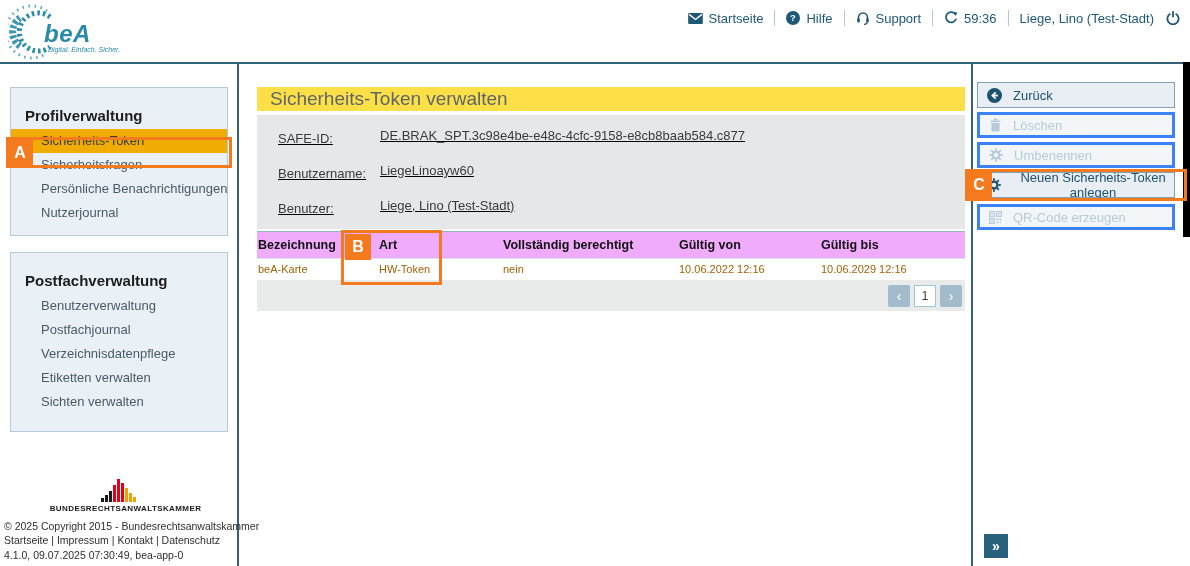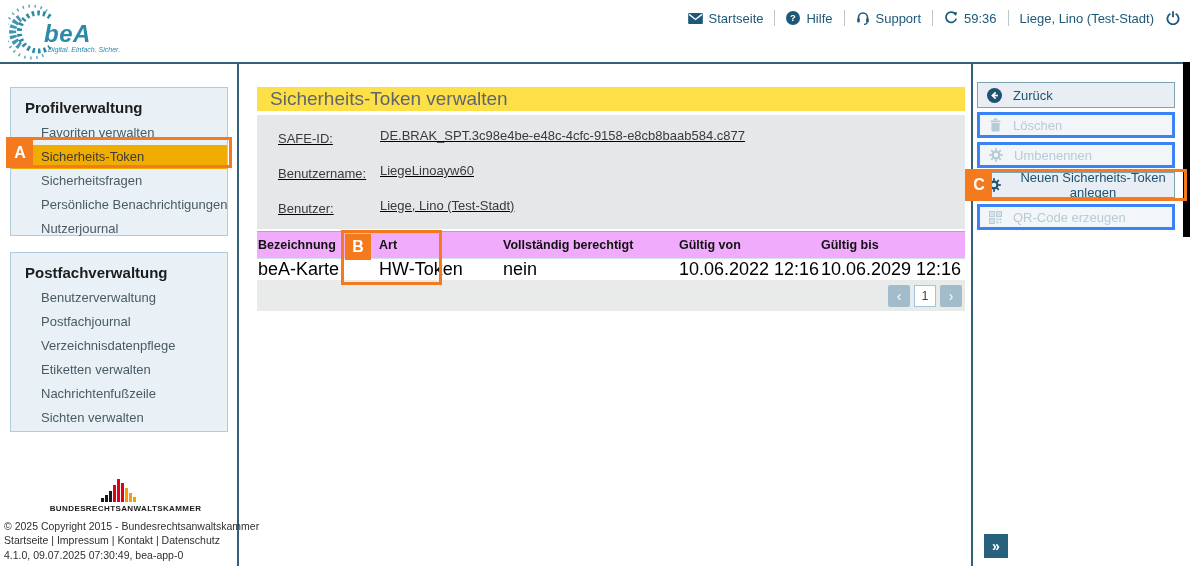--- a/index.html
+++ b/index.html
@@ -21,21 +21,21 @@
 
   
   .vline-left  { position:absolute; top:64px; bottom:0; left:237px; width:2px; background:#33607a; }
   .vline-right { position:absolute; top:64px; bottom:0; left:971px; width:2px; background:#33607a; }
   .black-strip { position:absolute; top:62px; left:1183px; width:7px; height:175px; background:#000; }
 
   .content { position:absolute; top:64px; left:0; right:0; bottom:0; }
 
   
   .left-col { position:absolute; top:0; left:0; width:237px; bottom:0; }
-  .panel { position:absolute; left:10px; width:218px; background:#e9f1f7; border:1px solid #b3cbd8; padding:8px 0 4px 0; }
+  .panel { position:absolute; left:10px; width:218px; background:#e9f1f7; border:1px solid #b3cbd8; padding:16px 0 4px 0; }
   .panel-profile { top:23px; height:149px; }
   .panel-mailbox { top:188px; height:180px; }
   .panel h2 { font-size:15px; font-weight:bold; color:#1d1d1d; margin:2px 0 3px 14px; line-height:20px; }
   .side-item { height:24px; line-height:24px; padding-left:30px; font-size:13px; color:#4a5a63; cursor:pointer; white-space:nowrap; overflow:hidden; }
   .side-item.active { background:#f0ac00; color:#3b3b3b; }
 
   
   .left-footer { position:absolute; left:0; bottom:4px; width:237px; }
   .brak-logo { display:flex; align-items:flex-end; justify-content:center; gap:1px; height:24px; margin-bottom:2px; }
   .brak-logo span { width:3px; display:inline-block; }
@@ -49,21 +49,21 @@
   .info-box { position:absolute; top:51px; left:18px; width:708px; height:114px; background:#e6e7e8; padding:13px 0 0 21px;text-decoration:underline; }
   .info-row { display:flex; margin-bottom:13px; font-size:13px; color:#3a3a3a; }
   .info-label { width:102px; line-height:22px; }
   .info-value { line-height:16px; }
 
   .table-block { position:absolute; top:167px; left:18px; width:708px; border-top:1px solid #8fb6c6; }
   table { width:708px; border-collapse:collapse; table-layout:fixed; }
   thead tr { background:#f0abfc; height:26px; }
   th { text-align:left; font-size:12.5px; font-weight:bold; color:#111; padding-left:1px; border-bottom:1px solid #d4e2e9; }
   tbody tr { background:#fff; height:22px; cursor:pointer; }
-  td { font-size:18px; color:#000000; padding-left:1px;margin-left:33px; }
+  td { font-size:11px; color:#a16207; padding-left:1px;margin-left:33px; }
   .table-footer { height:31px; background:#e9eaea; display:flex; align-items:center; justify-content:flex-end; padding-right:3px; gap:4px; }
   .pg-btn { width:22px; height:22px; background:#a2bccb; color:#fff; border:none; border-radius:2px; font-size:14px; line-height:20px; text-align:center; cursor:pointer; font-family:inherit; }
   .pg-page { width:22px; height:22px; background:#fff; border:1px solid #9fc6d8; color:#444; font-size:12.5px; line-height:20px; text-align:center; cursor:pointer; }
 
   
   .right-col { position:absolute; top:0; left:966px; width:216px; bottom:0; }
   .action-btn { position:absolute; left:11px; width:198px; height:26px; display:flex; align-items:center; gap:11px; padding-left:9px; font-size:13px; font-family:inherit; cursor:pointer; }
   .action-btn.enabled { background:#e8eef3; border:1px solid #7ca3b4; color:#1d5270; }
   .action-btn.disabled { background:#f2f6f9; border:3px solid #3b82f6; color:#b6cbd6; cursor:default;align-items:center; }
   .btn-icon { display:inline-flex; }
@@ -156,34 +156,32 @@
   <div class="header-rule"></div>
   <div class="vline-left"></div>
   <div class="vline-right"></div>
   <div class="black-strip"></div>
 
   <div class="content">
 
     <aside class="left-col">
       <section class="panel panel-profile">
         <h2>Profilverwaltung</h2>
-        <div class="side-item">Favoriten verwalten</div>
         <div class="side-item active">Sicherheits-Token</div>
         <div class="side-item">Sicherheitsfragen</div>
         <div class="side-item">Persönliche Benachrichtigungen</div>
         <div class="side-item">Nutzerjournal</div>
       </section>
 
       <section class="panel panel-mailbox">
         <h2>Postfachverwaltung</h2>
         <div class="side-item">Benutzerverwaltung</div>
         <div class="side-item">Postfachjournal</div>
         <div class="side-item">Verzeichnisdatenpflege</div>
         <div class="side-item">Etiketten verwalten</div>
-        <div class="side-item">Nachrichtenfußzeile</div>
         <div class="side-item">Sichten verwalten</div>
       </section>
 
       <div class="left-footer">
         <div class="brak-logo">
           <span style="height:4px;background:#1a1a1a;"></span>
           <span style="height:7px;background:#1a1a1a;"></span>
           <span style="height:11px;background:#1a1a1a;"></span>
           <span style="height:17px;background:#e2001a;"></span>
           <span style="height:23px;background:#e2001a;"></span>

